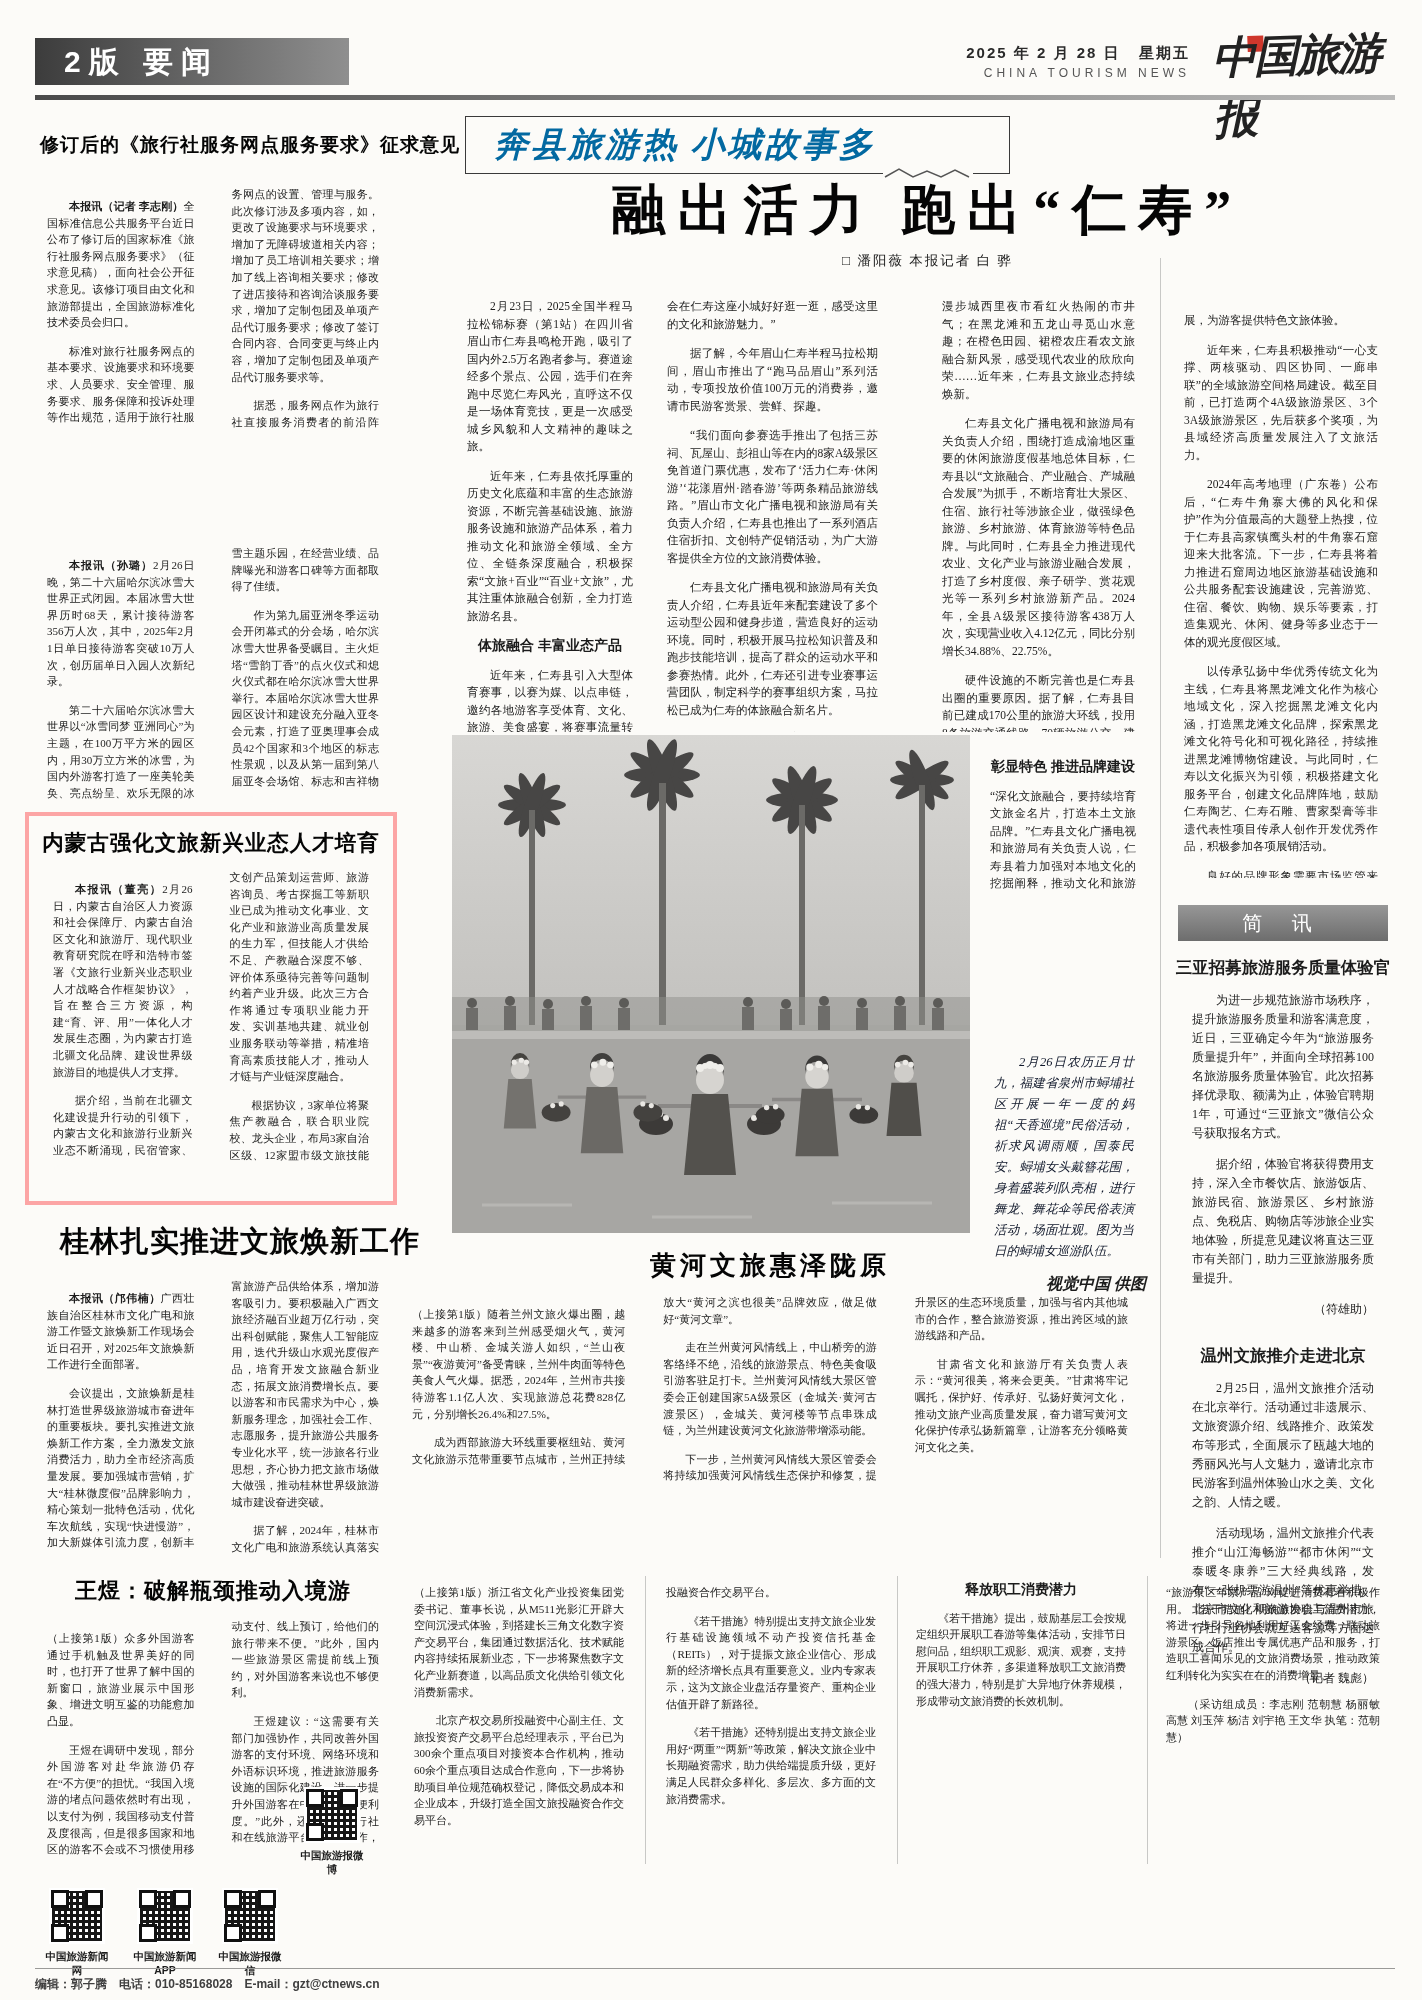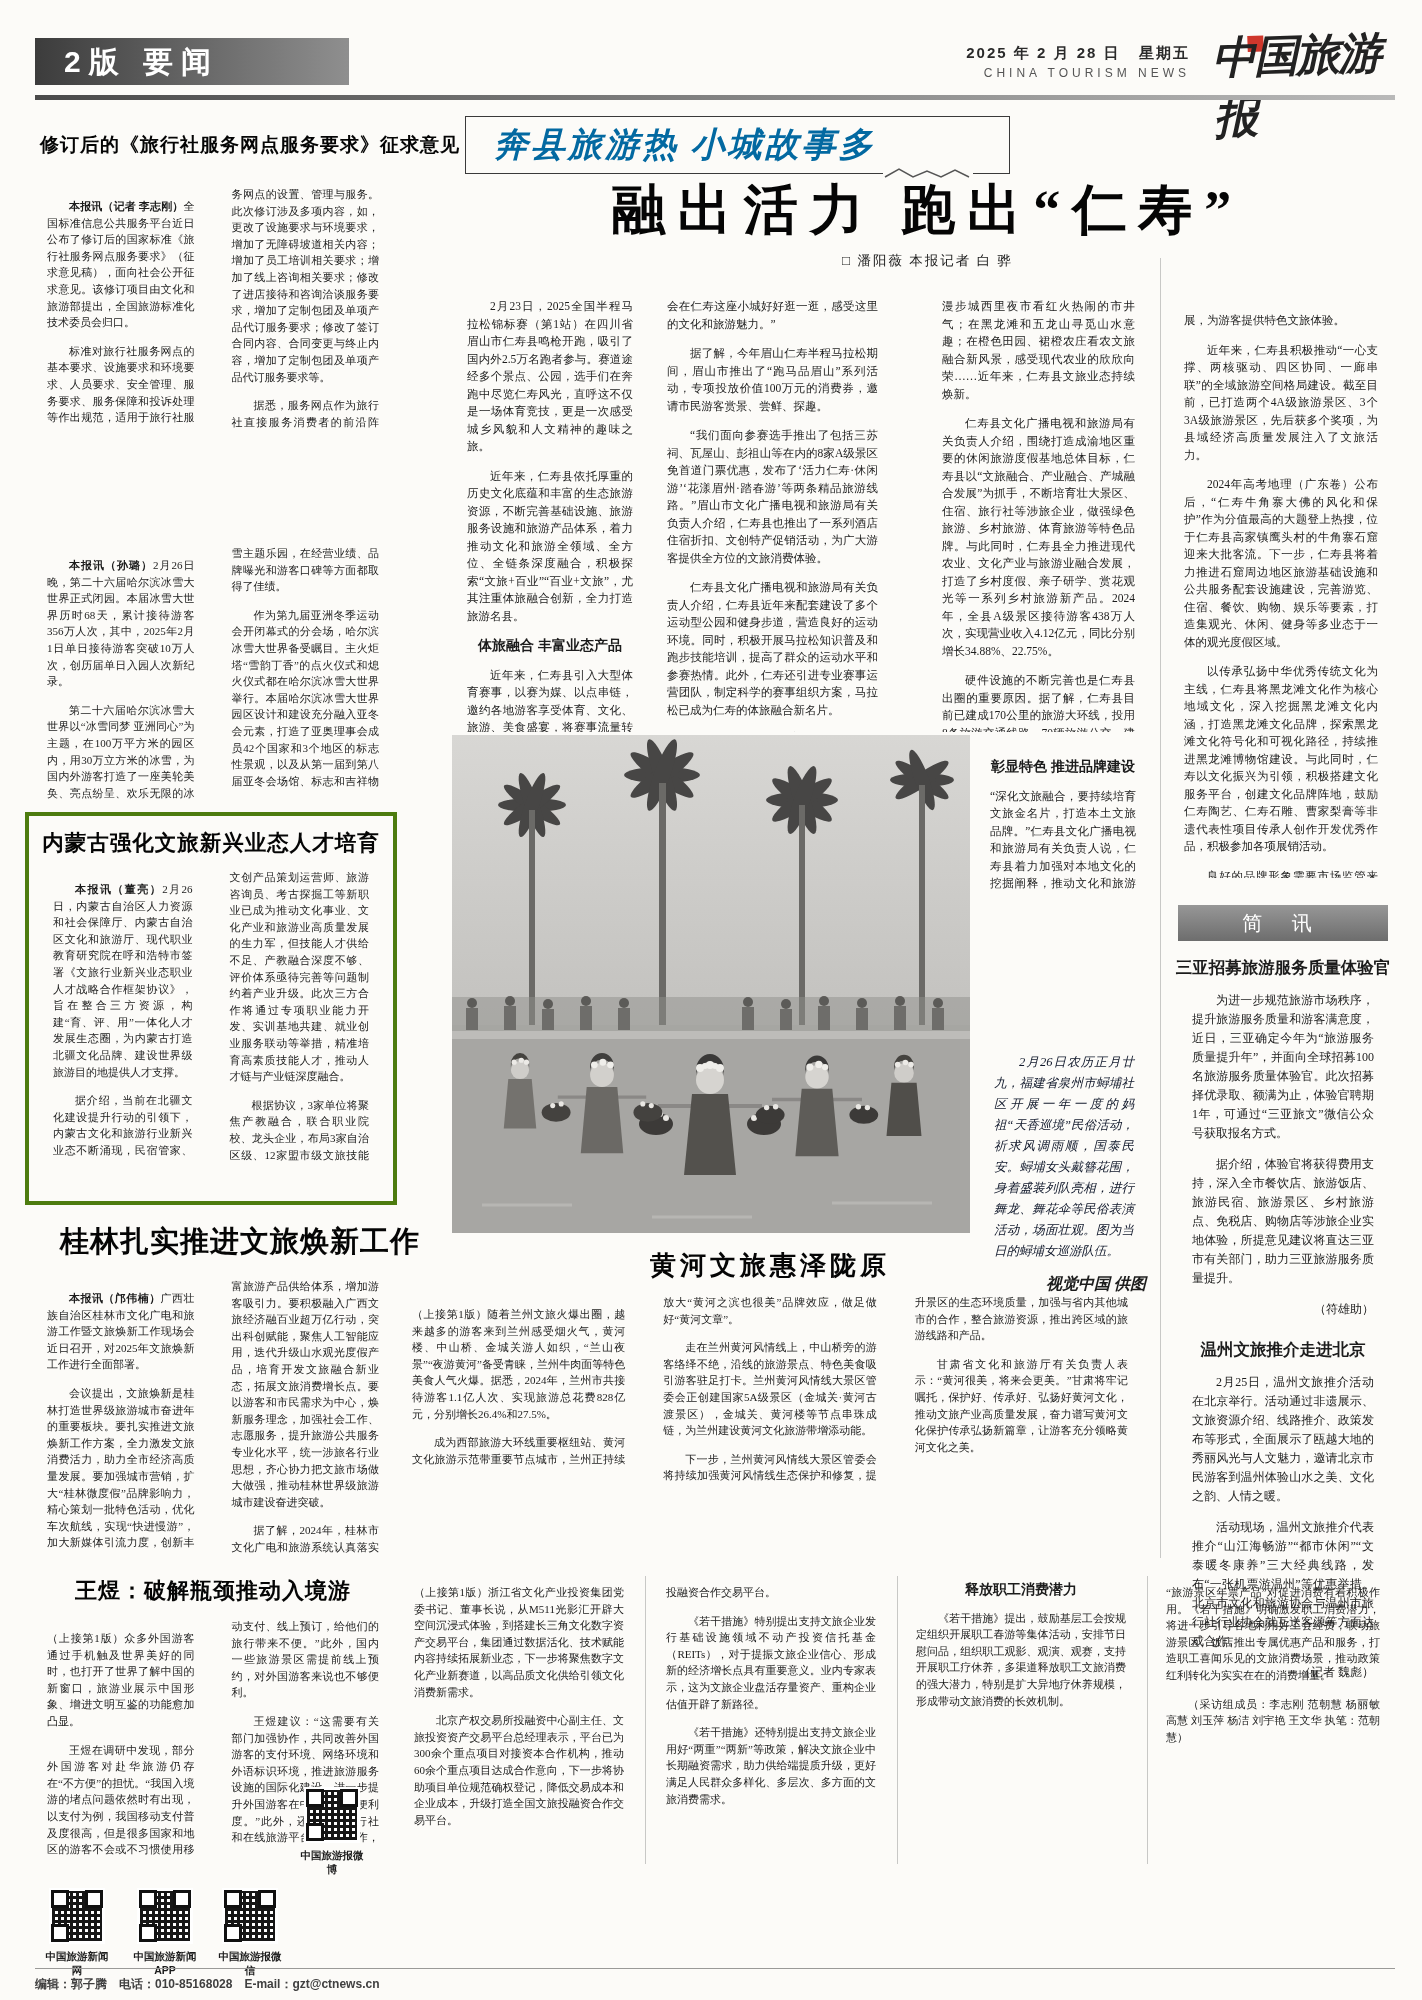--- a/index.html
+++ b/index.html
@@ -26,21 +26,21 @@
   .dateblk{text-align:right;font-family:"Liberation Sans","DejaVu Sans",sans-serif;}
   .dateblk .d1{font-size:15px;font-weight:bold;color:#2a2a2a;letter-spacing:2px;}
   .dateblk .d2{font-size:12px;color:#555;letter-spacing:4px;margin-top:3px;}
   .logo{font-style:italic;font-weight:bold;font-size:44px;letter-spacing:-2px;
         transform:rotate(-2deg);color:#222;position:relative;line-height:60px;}
   .seal{position:absolute;width:16px;height:16px;background:#cf372c;left:36px;top:8px;z-index:0;}
   .logo span{position:relative;z-index:1;}
   .hrule{background:linear-gradient(90deg,#4a4a4a,#b9b9b9);height:5px;}
   .rule-v{width:1px;background:#c8c8c6;}
   
-  .redbox{border:4px solid #4d7c0f;background:#fcfbf8;}
+  .redbox{border:4px solid #fca5a5;background:#fcfbf8;}
   
   .kicker{border:1.5px solid #3a3a3a;font-weight:bold;font-style:italic;
           font-size:34px;letter-spacing:3px;line-height:56px;padding-left:28px;color:#0369a1;}
   .briefband{background:linear-gradient(180deg,#979797,#6d6d6d);color:#fff;height:36px;line-height:36px;
              text-align:center;font-size:20px;letter-spacing:12px;margin:0 8px;
              font-family:"Liberation Sans","DejaVu Sans",sans-serif;}
   .briefhl{font-family:"Liberation Sans","DejaVu Sans",sans-serif;font-weight:bold;
            font-size:16.5px;text-align:center;margin:16px 0 10px;}
   .briefbody{font-size:12px;line-height:19px;text-align:justify;padding:0 10px;}
   .caption{font-size:12.5px;line-height:21px;font-style:italic;text-align:justify;color:#0f172a;}
@@ -322,21 +322,21 @@
   </div>
 
   <div class="abs" style="left:1170px;top:905px;width:226px;height:655px;">
     <div class="briefband">简 讯</div>
     <div class="briefhl">三亚招募旅游服务质量体验官</div>
     <div class="briefbody">
       <p>为进一步规范旅游市场秩序，提升旅游服务质量和游客满意度，近日，三亚确定今年为“旅游服务质量提升年”，并面向全球招募100名旅游服务质量体验官。此次招募择优录取、额满为止，体验官聘期1年，可通过“三亚旅文”微信公众号获取报名方式。</p>
       <p>据介绍，体验官将获得费用支持，深入全市餐饮店、旅游饭店、旅游民宿、旅游景区、乡村旅游点、免税店、购物店等涉旅企业实地体验，所提意见建议将直达三亚市有关部门，助力三亚旅游服务质量提升。</p>
       <p class="sig">（符雄助）</p>
     </div>
-    <div class="briefhl" style="margin-top:20px;text-align:center;">温州文旅推介走进北京</div>
+    <div class="briefhl" style="margin-top:26px;text-align:center;">温州文旅推介走进北京</div>
     <div class="briefbody">
       <p>2月25日，温州文旅推介活动在北京举行。活动通过非遗展示、文旅资源介绍、线路推介、政策发布等形式，全面展示了瓯越大地的秀丽风光与人文魅力，邀请北京市民游客到温州体验山水之美、文化之韵、人情之暖。</p>
       <p>活动现场，温州文旅推介代表推介“山江海畅游”“都市休闲”“文泰暖冬康养”三大经典线路，发布“一张机票游温州”等优惠举措。北京市文化和旅游协会与温州市旅行社行业协会就互送客源等方面达成合作。</p>
       <p class="sig">（记者 魏彪）</p>
     </div>
   </div>
 
   <div class="abs hl center nowrap" style="left:400px;top:1248px;width:740px;font-size:26px;letter-spacing:4px;">黄河文旅惠泽陇原</div>
   <div class="abs cols3 body-sm" style="left:400px;top:1294px;width:740px;height:268px;">
     <p class="noind">（上接第1版）随着兰州文旅火爆出圈，越来越多的游客来到兰州感受烟火气，黄河楼、中山桥、金城关游人如织，“兰山夜景”“夜游黄河”备受青睐，兰州牛肉面等特色美食人气火爆。据悉，2024年，兰州市共接待游客1.1亿人次、实现旅游总花费828亿元，分别增长26.4%和27.5%。</p>

